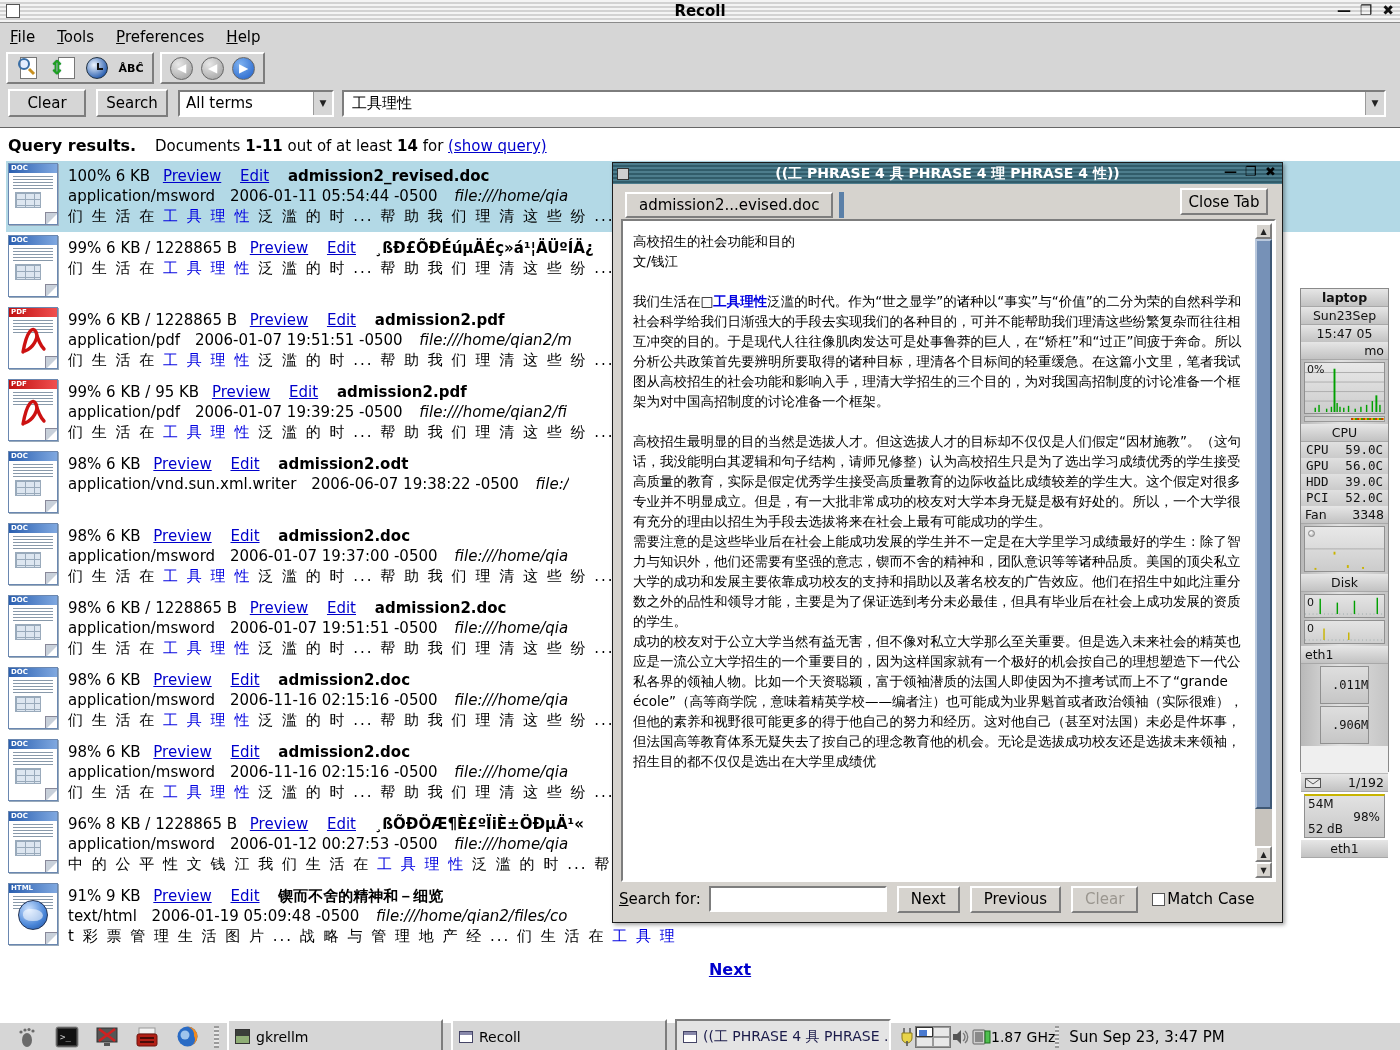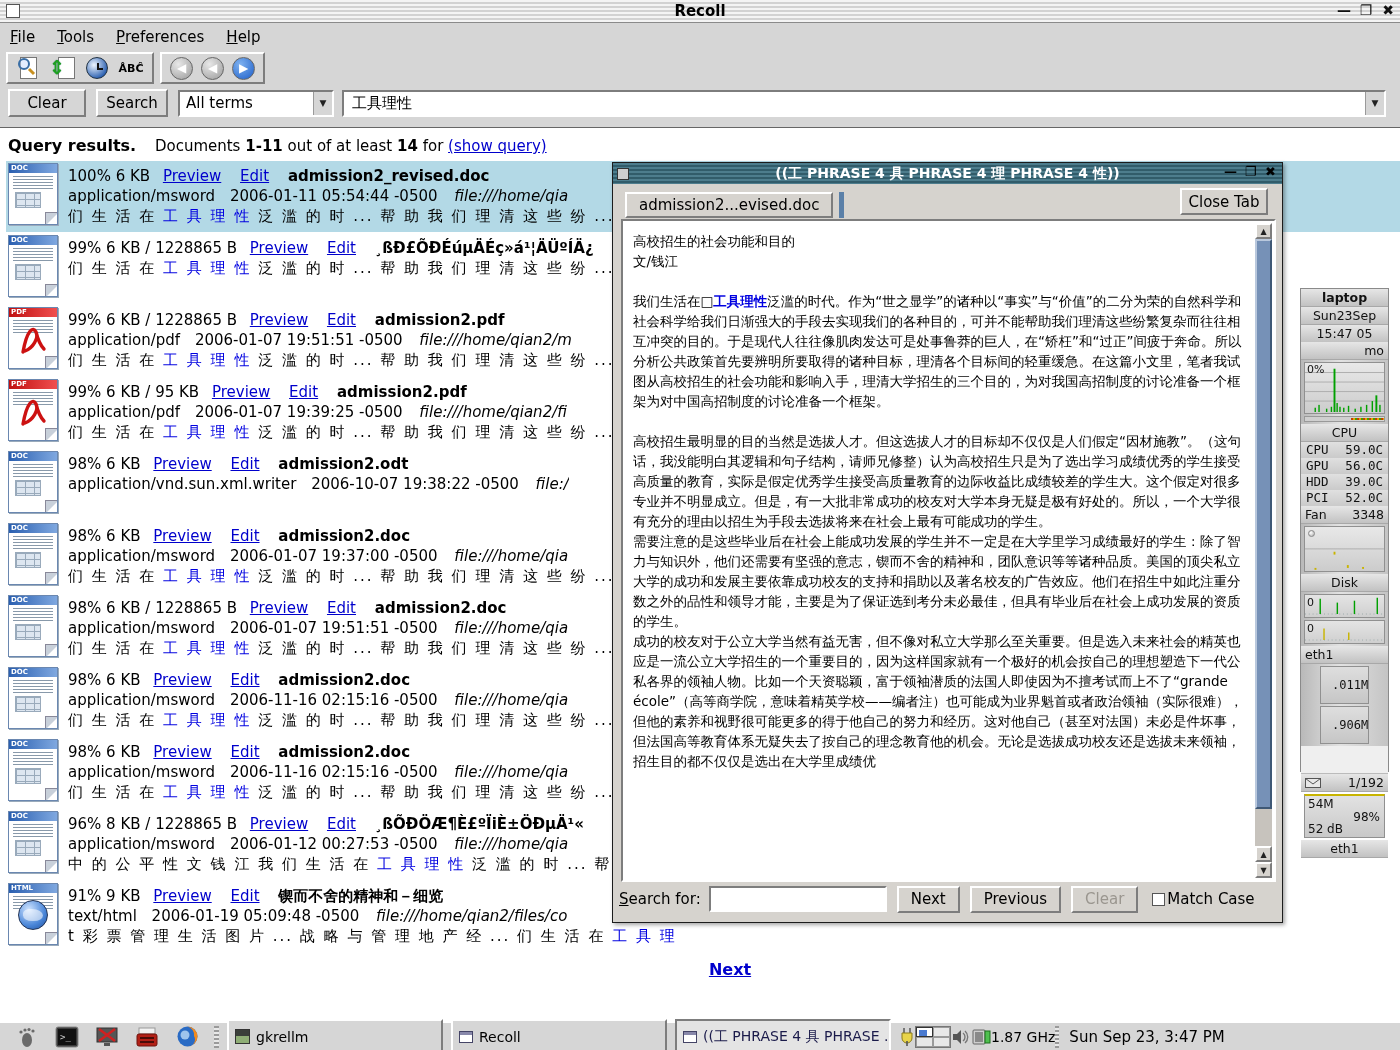--- a/index.html
+++ b/index.html
@@ -371,21 +371,21 @@
     </div>
     <div class="result-text">
       <div class="r-line1">
         <span class="r-meta">98% 6 KB</span>
         <a class="link">Preview</a>
         <a class="link">Edit</a>
         <span class="r-title">admission2.odt</span>
       </div>
       <div class="r-line2">
         <span class="mime">application/vnd.sun.xml.writer</span>
-        <span class="date">2006-10-07 19:38:22 -0500</span>
+        <span class="date">2006-06-07 19:38:22 -0500</span>
         <span class="r-url">file:/</span>
       </div>
 
     </div>
   </div>
       <div class="result-row">
     <div class="doc-icon icon-doc">
       <div class="hdr">DOC</div>
       <div class="lines"></div>
       <div class="grid"></div>

